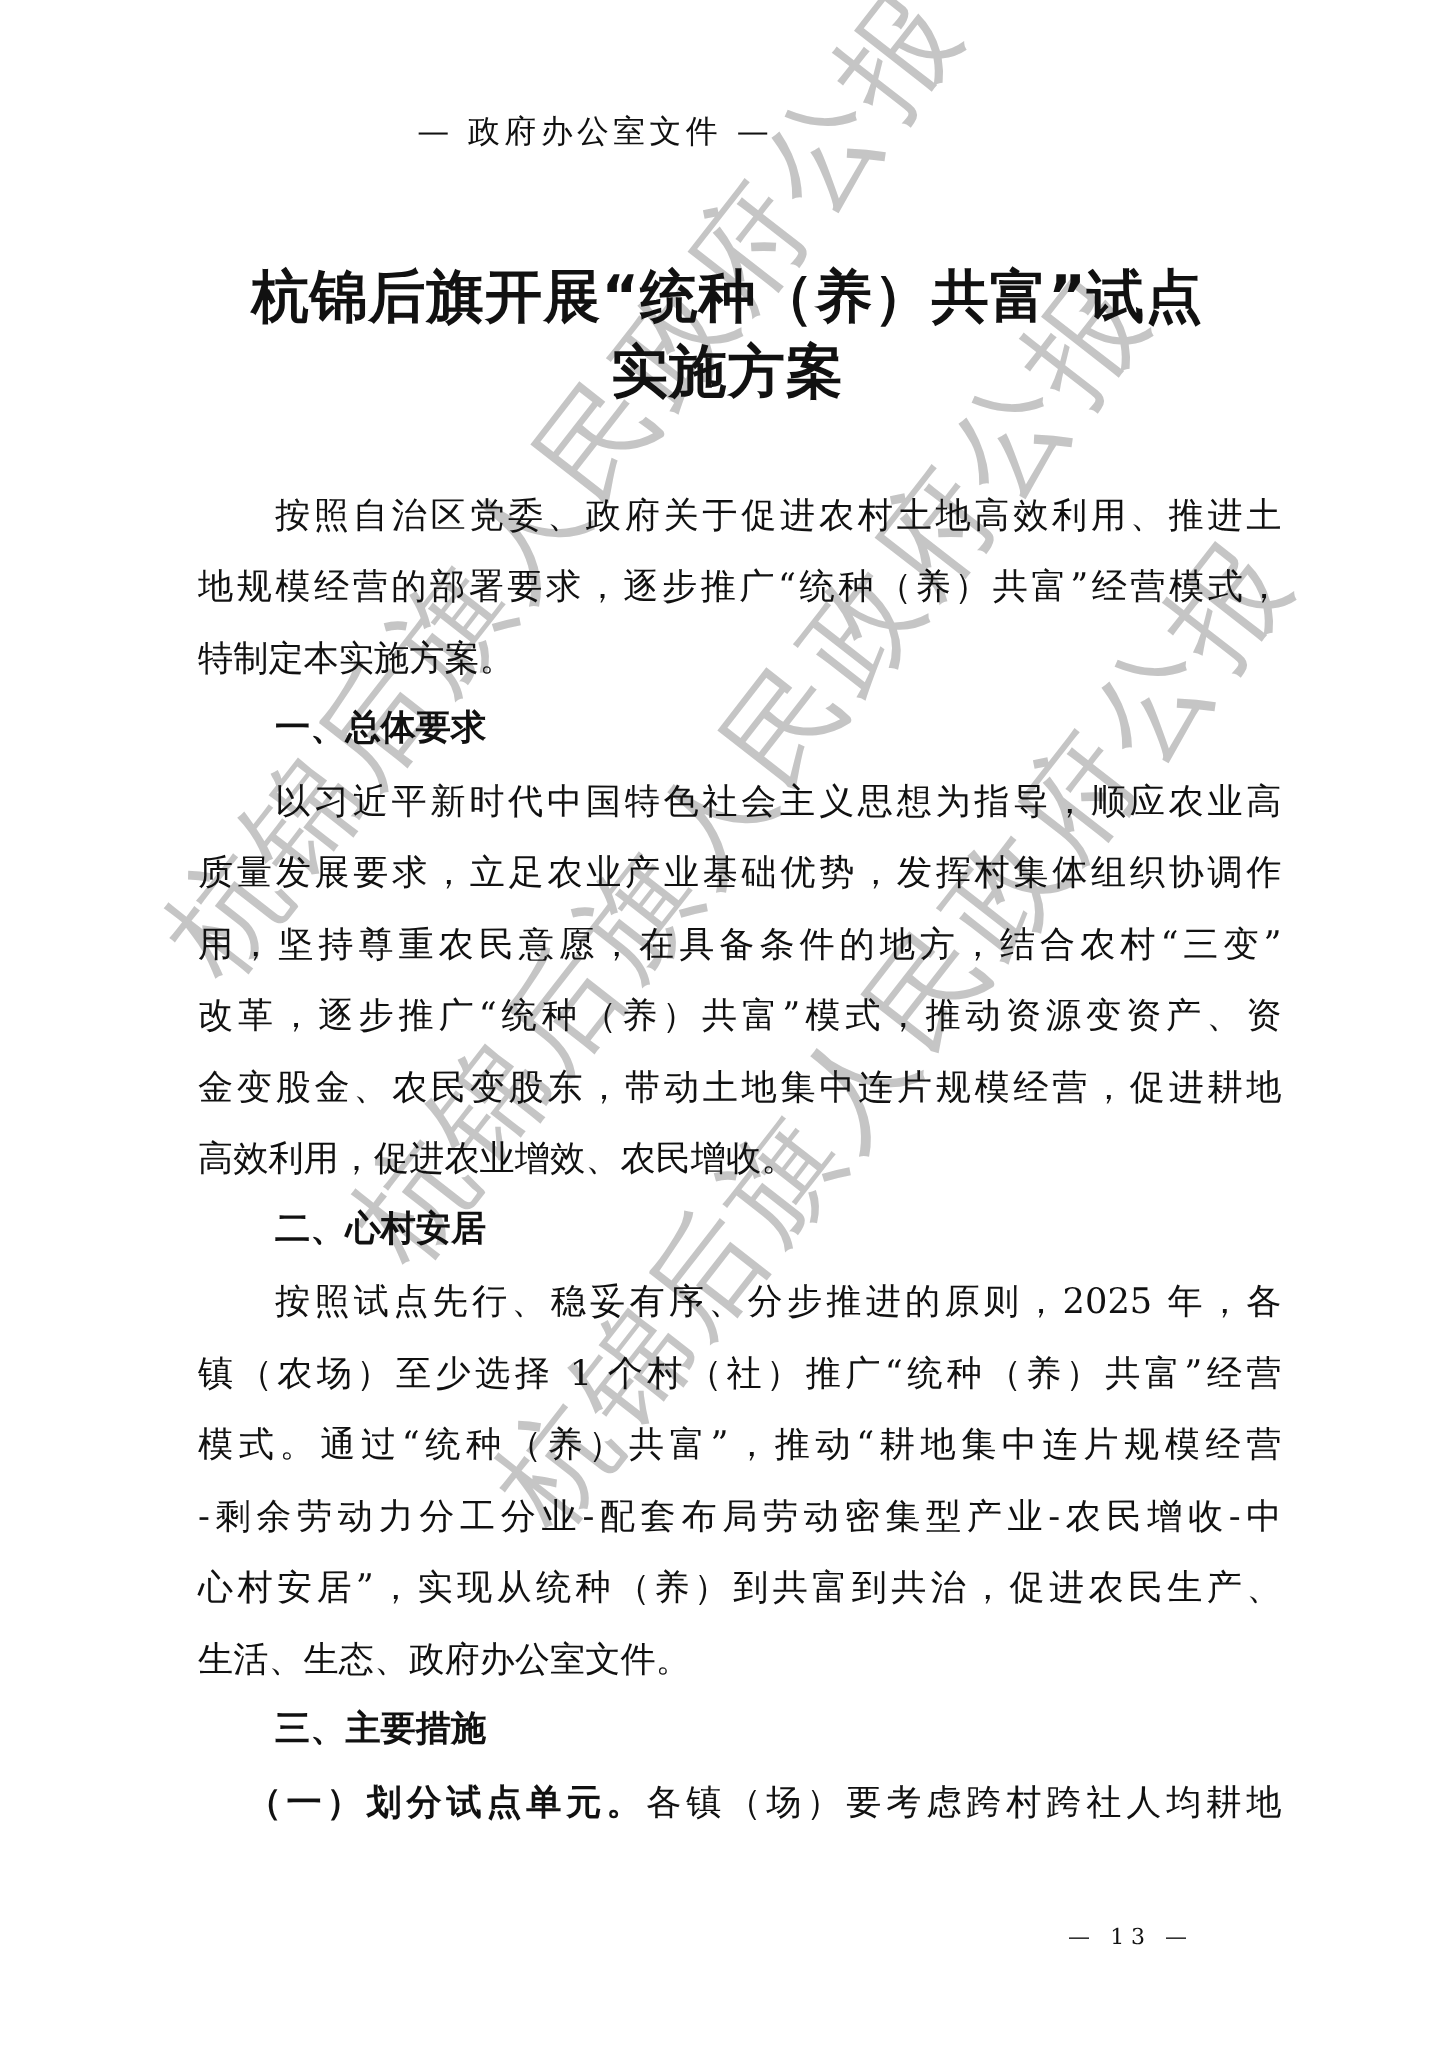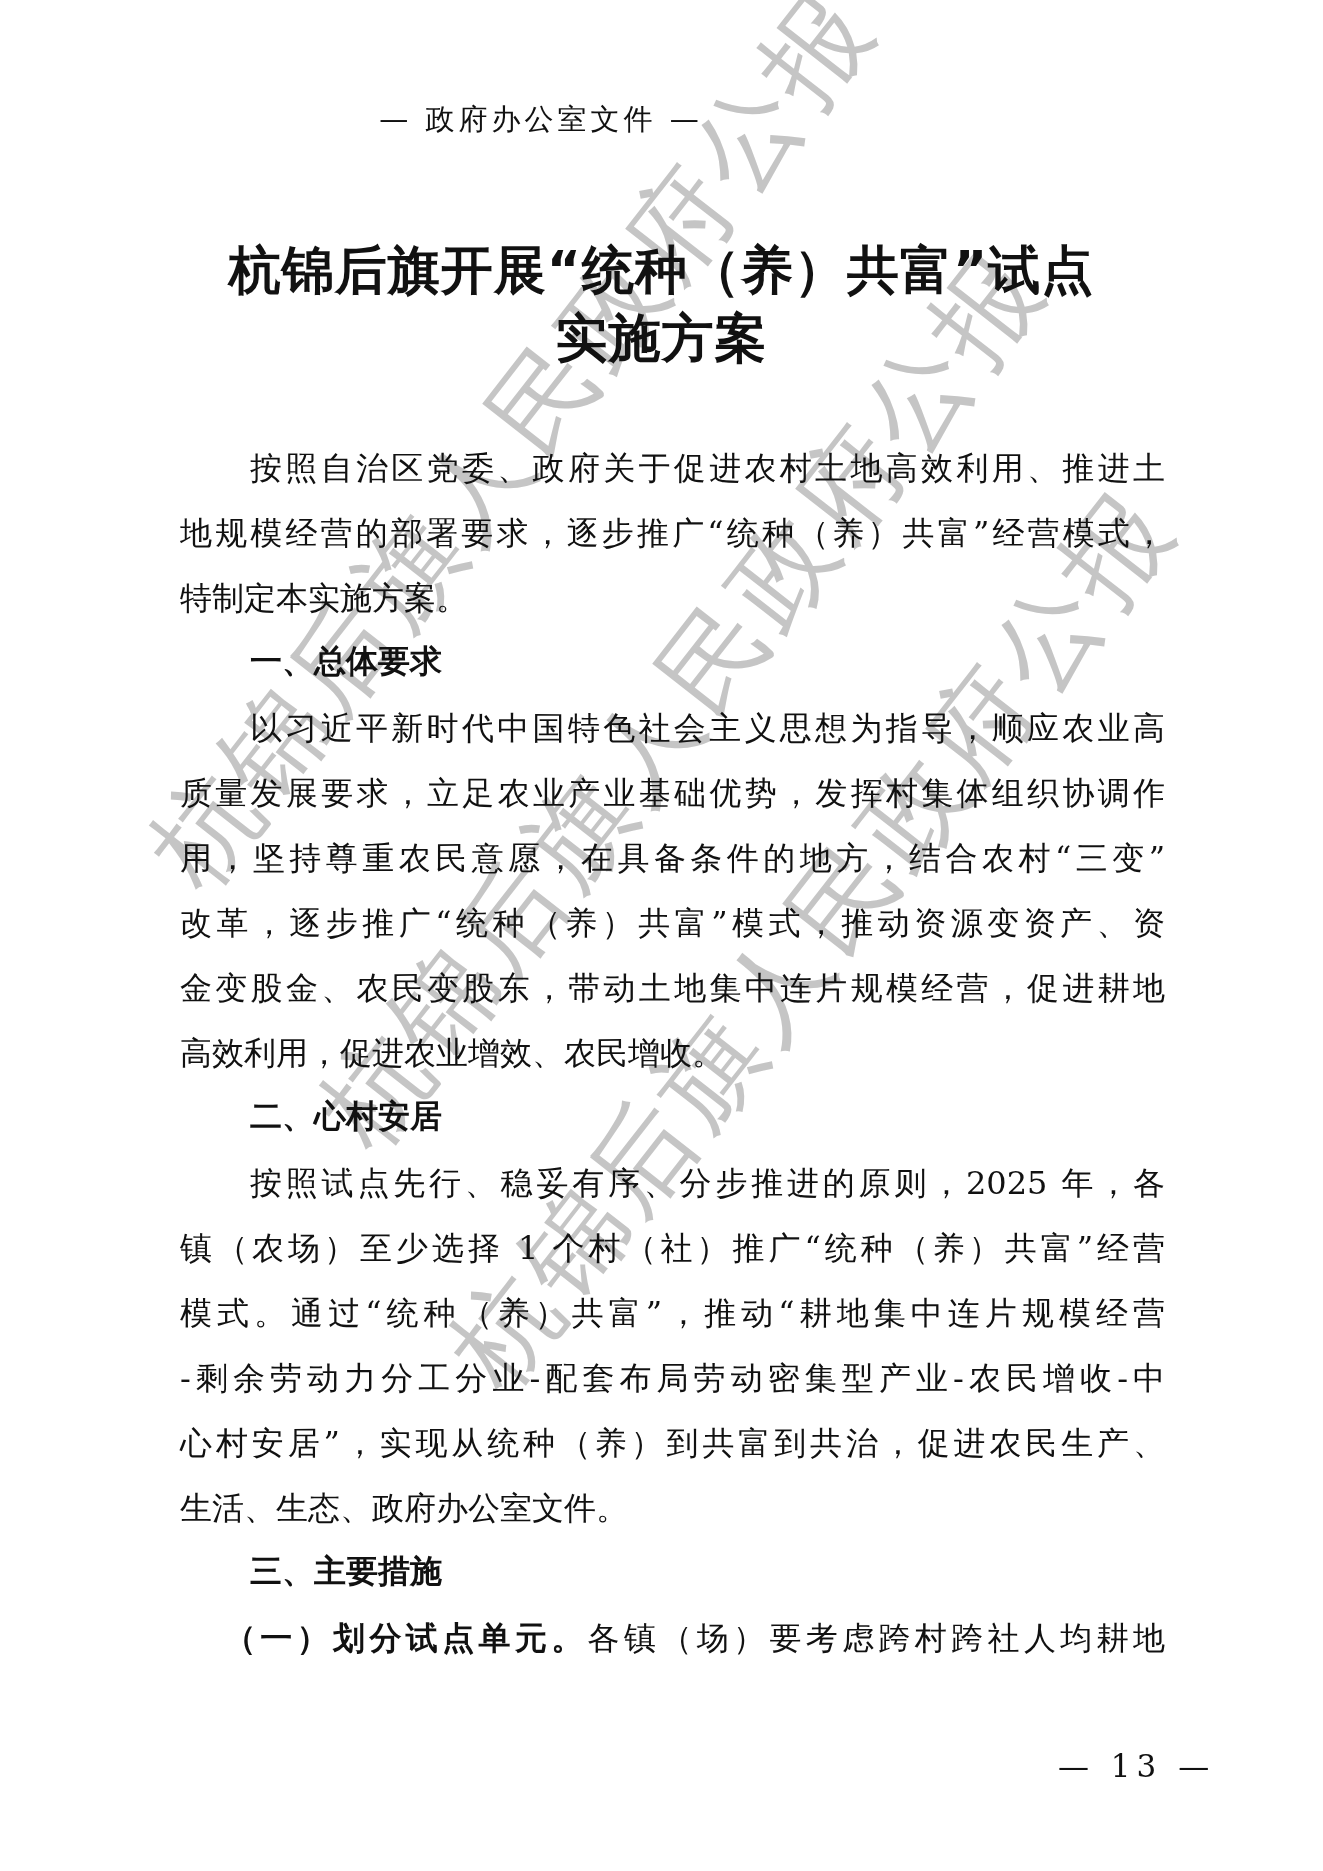--- a/index.html
+++ b/index.html
@@ -6,21 +6,21 @@
   body { width: 1323px; height: 1871px; position: relative; overflow: hidden; font-family: "DejaVu Serif", "Liberation Serif", serif; color: #111; }
   .page { position: absolute; inset: 0; }
   .header { position: absolute; top: 100px; left: 0; width: 1082px; text-align: center; font-size: 29px; letter-spacing: 4px; }
   .title { position: absolute; top: 236px; left: 0; width: 1323px; text-align: center; font-family: "DejaVu Sans", sans-serif; font-weight: bold; font-size: 52px; line-height: 68px; letter-spacing: 1px; }
   .body { position: absolute; top: 436px; left: 180px; width: 985px; font-size: 32px; line-height: 65px; }
   .line { height: 65px; white-space: nowrap; overflow: visible; text-align: justify; text-align-last: justify; }
   .line.last { text-align-last: left; }
   .indent { padding-left: 70px; }
   .h { font-family: Liberation Mono, monospace; font-weight: bold; padding-left: 70px; text-align-last: left; }
   .sub-bold { font-family: Liberation Mono, monospace; font-weight: bold; }
-  .pagenum { position: absolute; top: 1748px; left: 1058px; font-size: 31px; letter-spacing: 6px; }
+  .pagenum { position: absolute; top: 1748px; left: 971px; font-size: 20px; letter-spacing: 6px; }
   .wm { position: absolute; font-family: "DejaVu Sans", sans-serif; font-size: 104px; color: rgba(150,150,150,0.55); transform-origin: 0 0; white-space: nowrap; letter-spacing: 6px; pointer-events: none; }
 </style>
 </head>
 <body>
 
 <div class="page">
 
   <div class="wm" style="left:120px; top:830px; transform: rotate(-52deg);">杭锦后旗人民政府公报</div>
   <div class="wm" style="left:290px; top:1090px; transform: rotate(-52deg);">杭锦后旗人民政府公报</div>
   <div class="wm" style="left:420px; top:1330px; transform: rotate(-52deg);">杭锦后旗人民政府公报</div>

